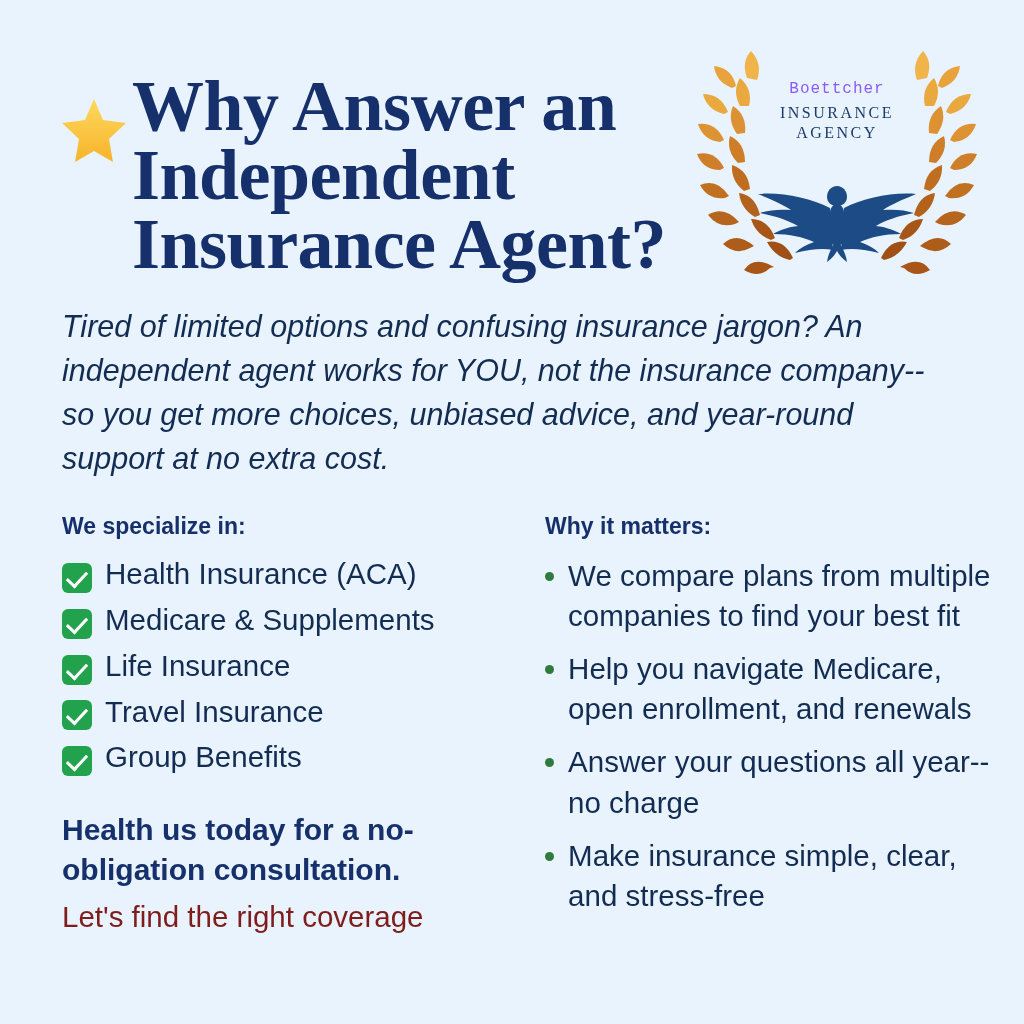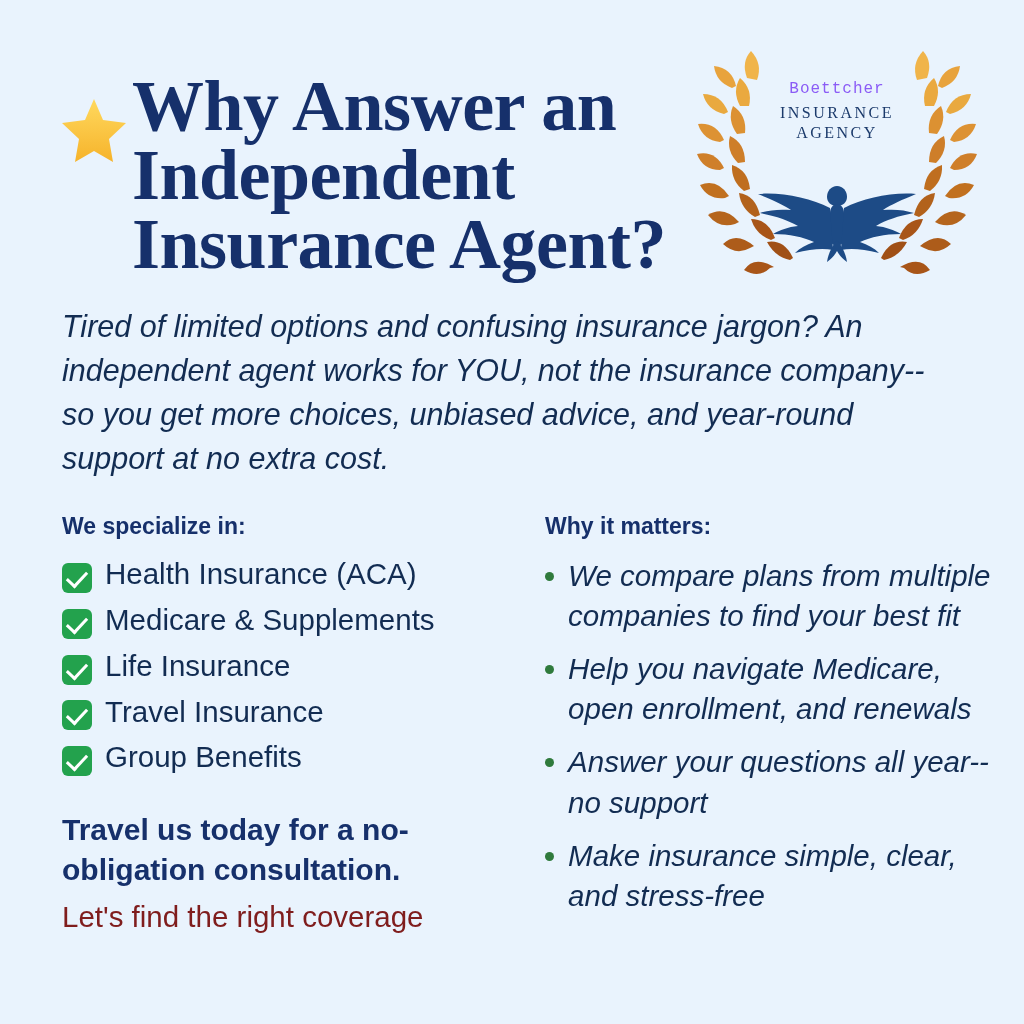--- a/index.html
+++ b/index.html
@@ -141,21 +141,20 @@
     font-size: 29.5px;
     color: #122c52;
     line-height: 1.25;
   }
 
   .bullet-list { list-style: none; }
   .bullet-item {
     display: flex;
     align-items: flex-start;
     margin-bottom: 13px;
-    font-style: italic;
   }
   .bullet-dot {
     width: 9px;
     height: 9px;
     flex: 0 0 9px;
     background: #2f7a3c;
     border-radius: 50%;
     margin-top: 16px;
     margin-right: 14px;
   }
@@ -282,39 +281,39 @@
           <span class="check-box"></span>
           <span class="check-label">Travel Insurance</span>
         </li>
         <li class="check-item">
           <span class="check-box"></span>
           <span class="check-label">Group Benefits</span>
         </li>
       </ul>
 
       <div class="cta">
-        <div class="cta-head">Travel us today for a no-obligation consultation.</div>
+        <div class="cta-head">Health us today for a no-obligation consultation.</div>
         <div class="cta-sub">Let's find the right coverage</div>
       </div>
     </div>
 
     <div class="col-right">
       <div class="col-head">Why it matters:</div>
       <ul class="bullet-list">
         <li class="bullet-item">
           <span class="bullet-dot"></span>
           <span class="bullet-text">We compare plans from multiple companies to find your best fit</span>
         </li>
         <li class="bullet-item">
           <span class="bullet-dot"></span>
           <span class="bullet-text">Help you navigate Medicare, open enrollment, and renewals</span>
         </li>
         <li class="bullet-item">
           <span class="bullet-dot"></span>
-          <span class="bullet-text">Answer your questions all year--no support</span>
+          <span class="bullet-text">Answer your questions all year--no charge</span>
         </li>
         <li class="bullet-item">
           <span class="bullet-dot"></span>
           <span class="bullet-text">Make insurance simple, clear, and stress-free</span>
         </li>
       </ul>
     </div>
 
   </div>
 </div>

